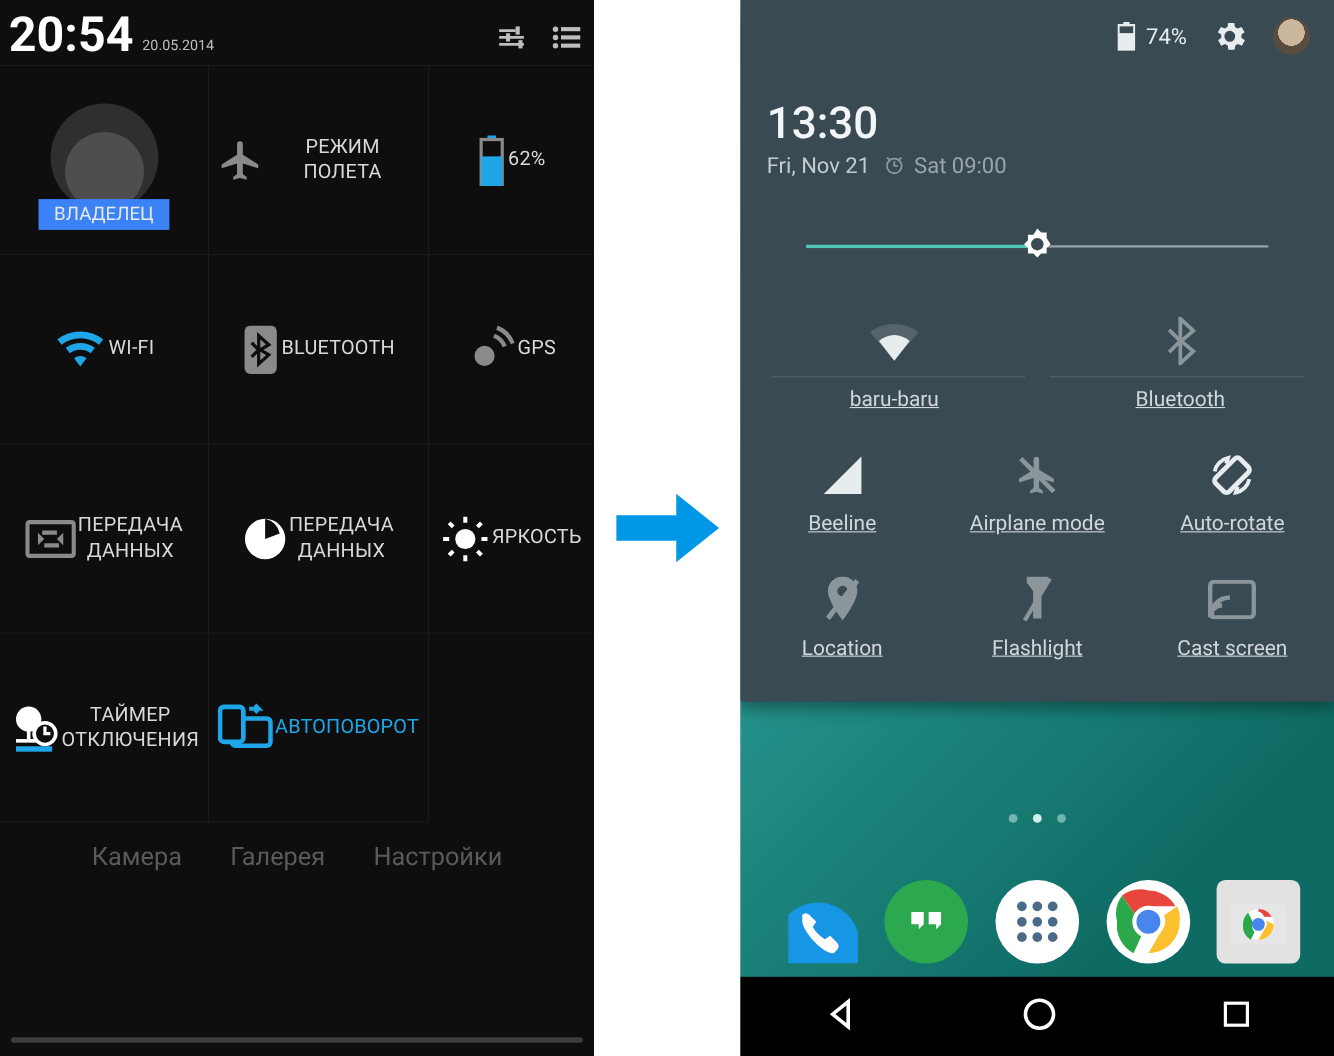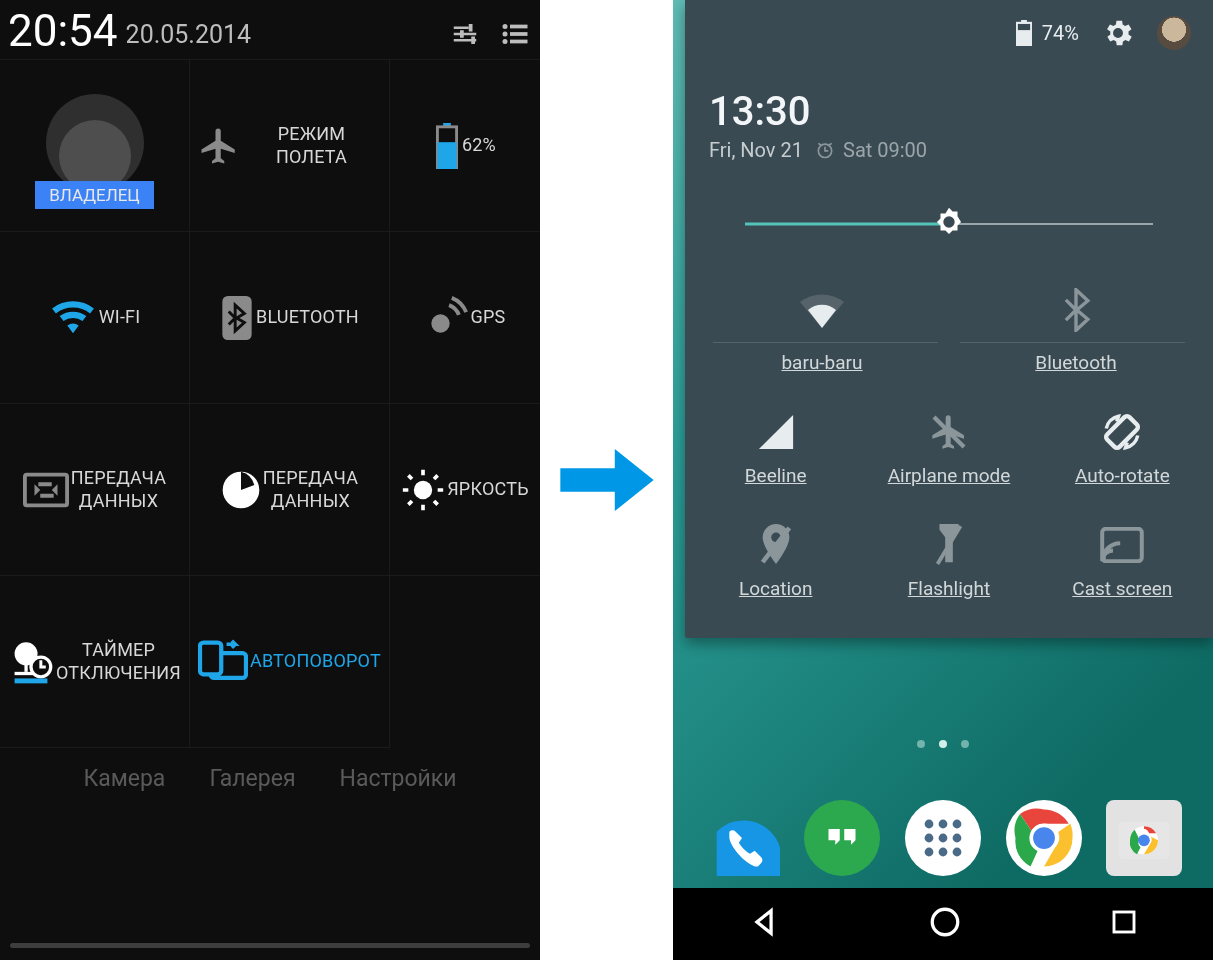--- a/index.html
+++ b/index.html
@@ -24,22 +24,22 @@
     flex-direction: column;
     position: relative;
   }
   .pl-status {
     height: 60px;
     display: flex;
     align-items: flex-end;
     padding: 0 8px 6px 8px;
     border-bottom: 1px solid #1b1b1b;
   }
-  .pl-time { color:#fff; font-size: 44px; font-weight: 400; line-height: 1; }
-  .pl-date { color:#bdbdbd; font-size: 25px; margin-left: 8px; margin-bottom: 4px; }
+  .pl-time { color:#fff; font-size: 44px; font-weight: 700; line-height: 1; }
+  .pl-date { color:#bdbdbd; font-size: 13px; margin-left: 8px; margin-bottom: 4px; }
   .pl-status-right { margin-left:auto; display:flex; gap:16px; align-items:center; }
   .pl-status-right svg { fill:#bdbdbd; }
 
   .pl-grid {
     display: grid;
     grid-template-columns: repeat(3, 1fr);
   }
   .pl-tile {
     height: 172px;
     border-right: 1px solid #1b1b1b;
@@ -95,21 +95,21 @@
 
   
   .phone-right {
     width: 540px;
     height: 960px;
     position: relative;
     background: linear-gradient(135deg,#5fbbb4 0%,#2b9d96 30%,#0e6b64 80%);
     overflow:hidden;
   }
   .pr-panel {
-    position:absolute; top:0; left:12px; right:0;
+    position:absolute; top:0; left:0; right:0;
     background:#3a4a52;
     color:#d3d8da;
     padding-top:10px;
     border-radius:0 0 2px 2px;
     box-shadow: 0 6px 14px rgba(0,0,0,0.35);
   }
   .pr-top {
     display:flex; justify-content:flex-end; align-items:center;
     gap:22px; padding: 6px 22px 10px;
   }

